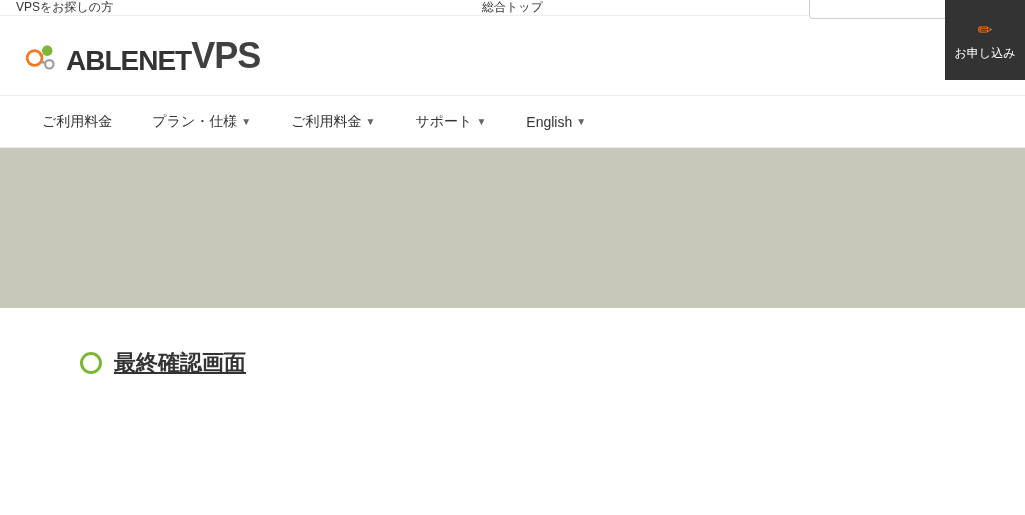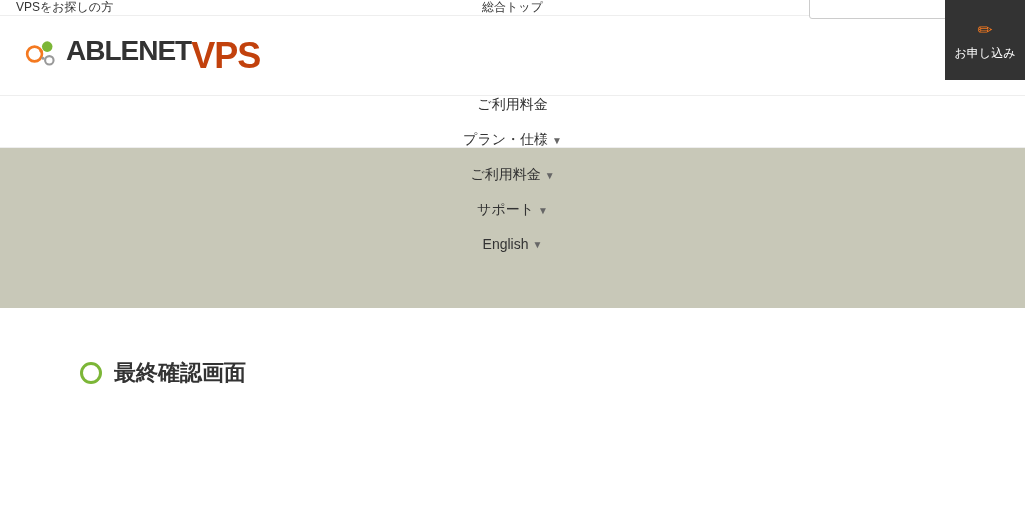--- a/index.html
+++ b/index.html
@@ -101,48 +101,47 @@
     
     .logo-area {
       display: flex;
       align-items: center;
       padding: 16px 24px;
       height: 80px;
       border-bottom: 1px solid #eee;
     }
     .logo-text {
       display: flex;
-      align-items: flex-start;
+      align-items: flex-end;
       gap: 0;
       font-size: 28px;
       font-weight: 700;
       text-decoration: none;
     }
     .logo-ablenet {
       color: #333;
       font-weight: 700;
       font-size: 28px;
       letter-spacing: -1px;
     }
     .logo-vps {
-      color: #c2410c;
+      color: #404040;
       font-size: 36px;
       font-weight: 900;
       letter-spacing: -1px;
     }
 
     
     .nav-bar {
       display: flex;
       align-items: center;
       padding: 0 24px;
       height: 52px;
       border-bottom: 1px solid #eee;
-      gap: 17px;
-      flex-direction: column;
+      gap: 4px;
     }
     .nav-item {
       display: flex;
       align-items: center;
       padding: 0 18px;
       height: 52px;
       font-size: 14px;
       color: #333;
       cursor: pointer;
       white-space: nowrap;
@@ -156,21 +155,22 @@
 
     
     .hero-area {
       width: 100%;
       height: 160px;
       background: #c8c8b8;
     }
 
     
     .main-content {
-      padding: 50px 80px;
+      padding: 40px 80px;
+      text-decoration: underline;
     }
     .section-title {
       display: flex;
       align-items: center;
       gap: 12px;
       font-size: 22px;
       font-weight: 700;
       color: #333;
     }
     .section-title-icon {

